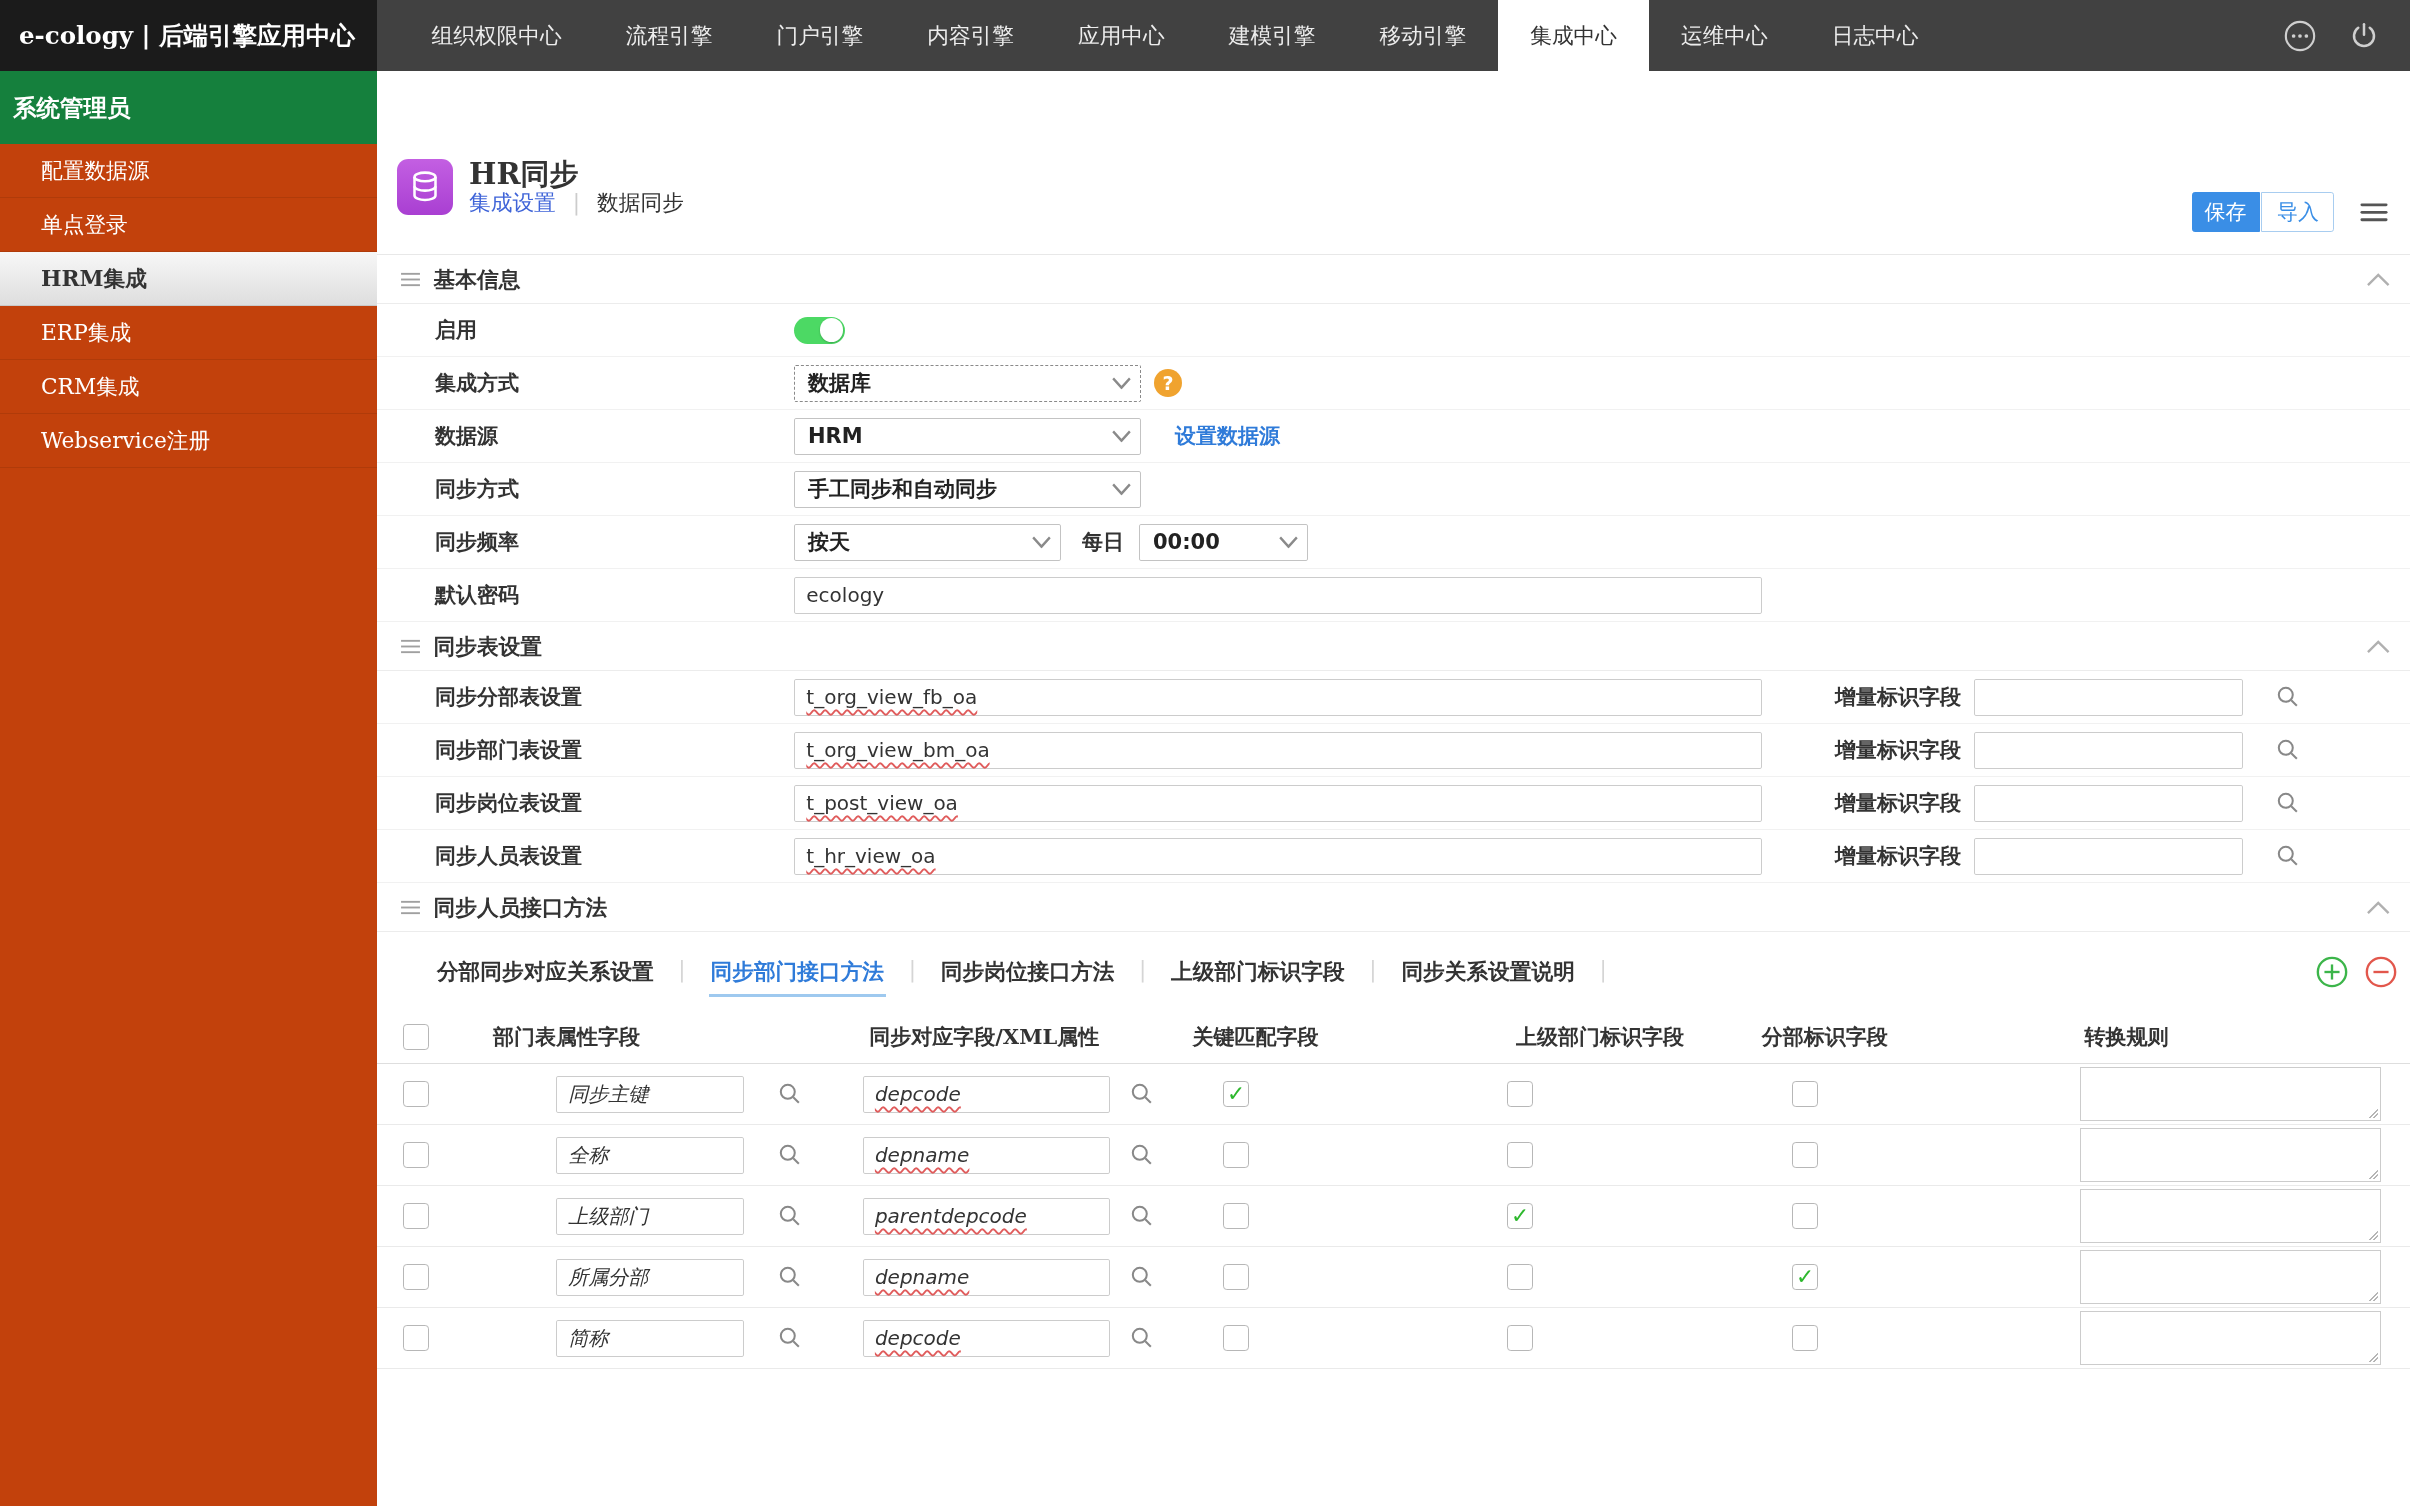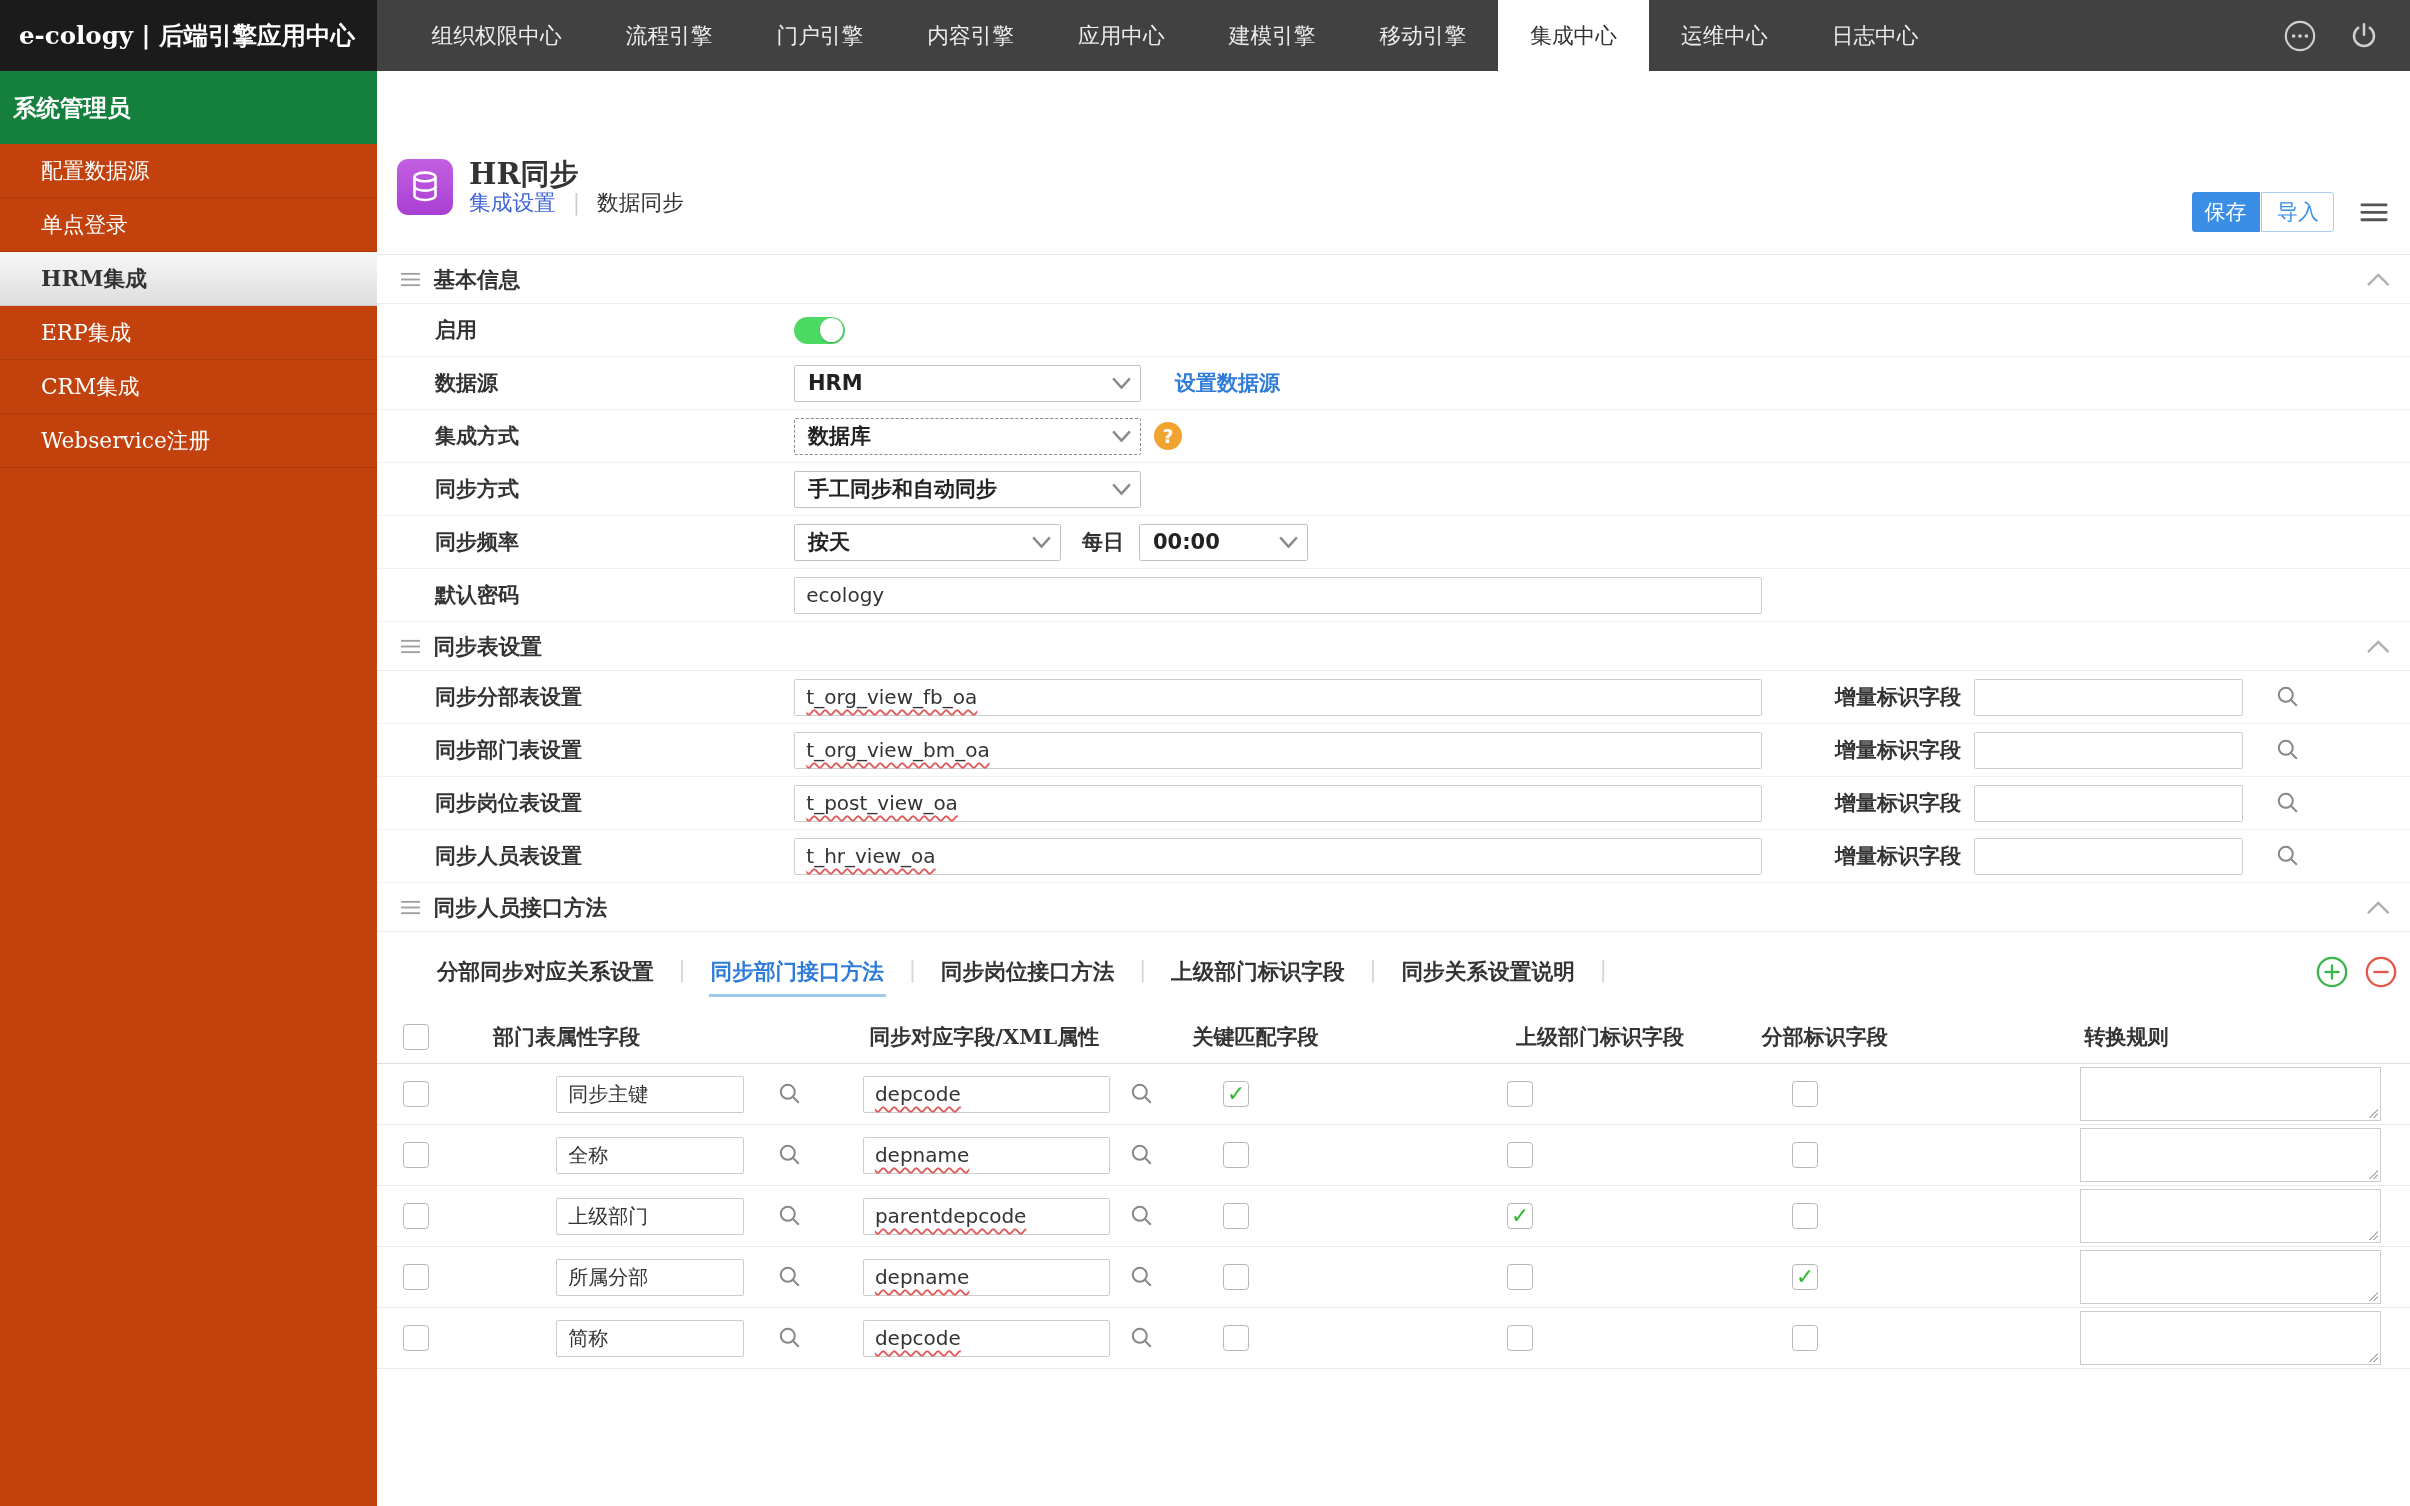--- a/index.html
+++ b/index.html
@@ -95,21 +95,21 @@
   .map-tab { font-size:21.7px; font-weight:bold; color:#333; margin-right:53px; position:relative;
     padding:11.3px 1.9px; cursor:pointer; white-space:nowrap; }
   .map-tab:not(:last-of-type)::after { content:"|"; position:absolute; right:-30px; color:#d5d5d5; font-weight:normal; }
   .map-tab.active { color:#2f7bd9; border-bottom:3.8px solid #9ec9ef; padding-bottom:7.5px; }
   .map-actions { position:absolute; right:13px; top:50%; transform:translateY(-50%); display:flex; gap:15px; }
   .icon-btn { display:inline-flex; cursor:pointer; }
 
   
   .tbl-header { height:53px; display:flex; align-items:center; border-bottom:0.9px solid #dedede;
     font-size:21px; font-weight:bold; color:#333; }
-  .map-row { height:61px; display:flex; align-items:center; border-bottom:0.9px solid #eaeaea; }
+  .map-row { height:61px; display:flex; align-items:center; border-bottom:0.9px solid #eaeaea;font-style:italic; }
   .col-check { width:85px; flex:none; display:flex; align-items:center; }
   .col-field { width:395px; flex:none; display:flex; align-items:center; }
   .col-xml { width:330px; flex:none; display:flex; align-items:center; }
   .col-key { width:292px; flex:none; display:flex; align-items:center; }
   .col-parent { width:278px; flex:none; display:flex; align-items:center; }
   .col-branch { width:320px; flex:none; display:flex; align-items:center; }
   .col-rule { flex:1; display:flex; align-items:center; }
   .h-field { padding-left:31px; } .h-xml { padding-left:12.2px; } .h-key { padding-left:5.6px; }
   .h-parent { padding-left:37px; } .h-branch { padding-left:4.7px; } .h-rule { padding-left:7.5px; }
 
@@ -248,43 +248,43 @@
     </div>
 
     <div class="form-row">
       <div class="form-label">启用</div>
       <div class="toggle">
           <span class="knob"></span>
         </div>
     </div>
 
     <div class="form-row">
+      <div class="form-label">集成方式</div>
+      <div class="select dashed w368">
+        <span>数据库</span>
+        <span class="chev">
+            <svg width="21" height="13" viewBox="0 0 22 14">
+              <polyline points="2,2 11,12 20,2" fill="none" stroke="#8a8a8a" stroke-width="2.5"></polyline>
+            </svg>
+          </span>
+      </div>
+      <span class="help-icon">?</span>
+    </div>
+
+    <div class="form-row">
       <div class="form-label">数据源</div>
       <div class="select w368">
         <span>HRM</span>
         <span class="chev">
             <svg width="21" height="13" viewBox="0 0 22 14">
               <polyline points="2,2 11,12 20,2" fill="none" stroke="#8a8a8a" stroke-width="2.5"></polyline>
             </svg>
           </span>
       </div>
       <a class="link">设置数据源</a>
-    </div>
-
-    <div class="form-row">
-      <div class="form-label">集成方式</div>
-      <div class="select dashed w368">
-        <span>数据库</span>
-        <span class="chev">
-            <svg width="21" height="13" viewBox="0 0 22 14">
-              <polyline points="2,2 11,12 20,2" fill="none" stroke="#8a8a8a" stroke-width="2.5"></polyline>
-            </svg>
-          </span>
-      </div>
-      <span class="help-icon">?</span>
     </div>
 
     <div class="form-row">
       <div class="form-label">同步方式</div>
       <div class="select w368">
         <span>手工同步和自动同步</span>
         <span class="chev">
             <svg width="21" height="13" viewBox="0 0 22 14">
               <polyline points="2,2 11,12 20,2" fill="none" stroke="#8a8a8a" stroke-width="2.5"></polyline>
             </svg>

